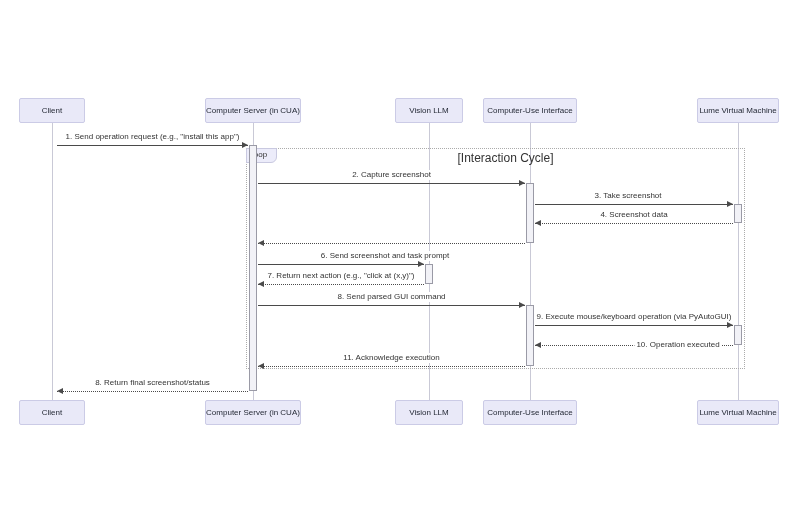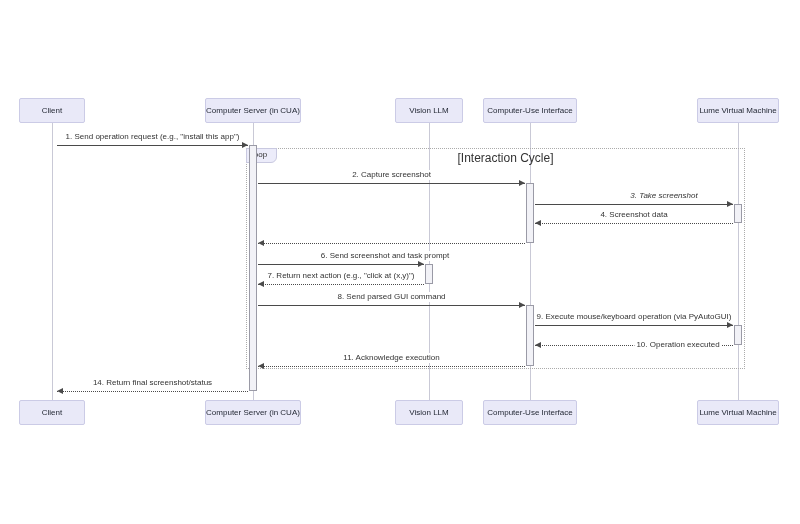--- a/index.html
+++ b/index.html
@@ -46,21 +46,21 @@
     <div class="activation" style="left: 526px; top: 305px; height: 61px; background: rgb(242, 242, 247); border-color: rgb(154, 154, 166);"></div>
     <div class="activation" style="left: 734px; top: 325px; height: 20px; background: rgb(242, 242, 247); border-color: rgb(154, 154, 166);"></div>
     <div class="msg-line" style="left: 57px; top: 145px; width: 191px; border-top-color: rgb(74, 74, 74); border-top-style: solid;"></div>
     <div class="msg-arrow" style="top: 142px; left: 242px; border-left: 6px solid rgb(74, 74, 74);"></div>
     <div class="msg-label" style="left: 152.5px; top: 132px; color: rgb(51, 51, 51);">1. Send operation request (e.g., "install this app")</div>
     <div class="msg-line" style="left: 258px; top: 183px; width: 267px; border-top-color: rgb(74, 74, 74); border-top-style: solid;"></div>
     <div class="msg-arrow" style="top: 180px; left: 519px; border-left: 6px solid rgb(74, 74, 74);"></div>
     <div class="msg-label" style="left: 391.5px; top: 170px; color: rgb(51, 51, 51);">2. Capture screenshot</div>
     <div class="msg-line" style="left: 535px; top: 204px; width: 198px; border-top-color: rgb(74, 74, 74); border-top-style: solid;"></div>
     <div class="msg-arrow" style="top: 201px; left: 727px; border-left: 6px solid rgb(74, 74, 74);"></div>
-    <div class="msg-label" style="left: 664px; top: 191px; color: rgb(51, 51, 51); font-style: italic;">3. Take screenshot</div>
+    <div class="msg-label" style="left: 628px; top: 191px; color: rgb(51, 51, 51);">3. Take screenshot</div>
     <div class="msg-line" style="left: 535px; top: 223px; width: 198px; border-top-color: rgb(74, 74, 74); border-top-style: dotted;"></div>
     <div class="msg-arrow" style="top: 220px; left: 535px; border-right: 6px solid rgb(74, 74, 74);"></div>
     <div class="msg-label" style="left: 634px; top: 210px; color: rgb(51, 51, 51);">4. Screenshot data</div>
     <div class="msg-line" style="left: 258px; top: 243px; width: 267px; border-top-color: rgb(74, 74, 74); border-top-style: dotted;"></div>
     <div class="msg-arrow" style="top: 240px; left: 258px; border-right: 6px solid rgb(74, 74, 74);"></div>
     <div class="msg-label" style="left: 391.5px; top: 230px; color: rgb(51, 51, 51); margin-top: 21px;">5. Screenshot data</div>
     <div class="msg-line" style="left: 258px; top: 264px; width: 166px; border-top-color: rgb(74, 74, 74); border-top-style: solid;"></div>
     <div class="msg-arrow" style="top: 261px; left: 418px; border-left: 6px solid rgb(74, 74, 74);"></div>
     <div class="msg-label" style="left: 341px; top: 251px; color: rgb(51, 51, 51); margin-left: 44px;">6. Send screenshot and task prompt</div>
     <div class="msg-line" style="left: 258px; top: 284px; width: 166px; border-top-color: rgb(74, 74, 74); border-top-style: dotted;"></div>
@@ -73,21 +73,21 @@
     <div class="msg-arrow" style="top: 322px; left: 727px; border-left: 6px solid rgb(74, 74, 74);"></div>
     <div class="msg-label" style="left: 634px; top: 312px; color: rgb(51, 51, 51);">9. Execute mouse/keyboard operation (via PyAutoGUI)</div>
     <div class="msg-line" style="left: 535px; top: 345px; width: 198px; border-top-color: rgb(74, 74, 74); border-top-style: dotted;"></div>
     <div class="msg-arrow" style="top: 342px; left: 535px; border-right: 6px solid rgb(74, 74, 74);"></div>
     <div class="msg-label" style="left: 634px; top: 340px; color: rgb(51, 51, 51); margin-left: 44px;">10. Operation executed</div>
     <div class="msg-line" style="left: 258px; top: 366px; width: 267px; border-top-color: rgb(74, 74, 74); border-top-style: dotted;"></div>
     <div class="msg-arrow" style="top: 363px; left: 258px; border-right: 6px solid rgb(74, 74, 74);"></div>
     <div class="msg-label" style="left: 391.5px; top: 353px; color: rgb(51, 51, 51);">11. Acknowledge execution</div>
     <div class="msg-line" style="left: 57px; top: 391px; width: 191px; border-top-color: rgb(74, 74, 74); border-top-style: dotted;"></div>
     <div class="msg-arrow" style="top: 388px; left: 57px; border-right: 6px solid rgb(74, 74, 74);"></div>
-    <div class="msg-label" style="left: 152.5px; top: 378px; color: rgb(51, 51, 51);">14. Return final screenshot/status</div>
+    <div class="msg-label" style="left: 152.5px; top: 378px; color: rgb(51, 51, 51);">8. Return final screenshot/status</div>
     <div class="actor-box" style="left: 19px; top: 98px; width: 66px; height: 25px; background: rgb(233, 233, 248); border-color: rgb(203, 203, 230); color: rgb(31, 36, 48);">
       <span>Client</span>
     </div>
     <div class="actor-box" style="left: 19px; top: 400px; width: 66px; height: 25px; background: rgb(233, 233, 248); border-color: rgb(203, 203, 230); color: rgb(31, 36, 48);">
       <span>Client</span>
     </div>
     <div class="actor-box" style="left: 205px; top: 98px; width: 96px; height: 25px; background: rgb(233, 233, 248); border-color: rgb(203, 203, 230); color: rgb(31, 36, 48);">
       <span>Computer Server (in CUA)</span>
     </div>
     <div class="actor-box" style="left: 205px; top: 400px; width: 96px; height: 25px; background: rgb(233, 233, 248); border-color: rgb(203, 203, 230); color: rgb(31, 36, 48);">

